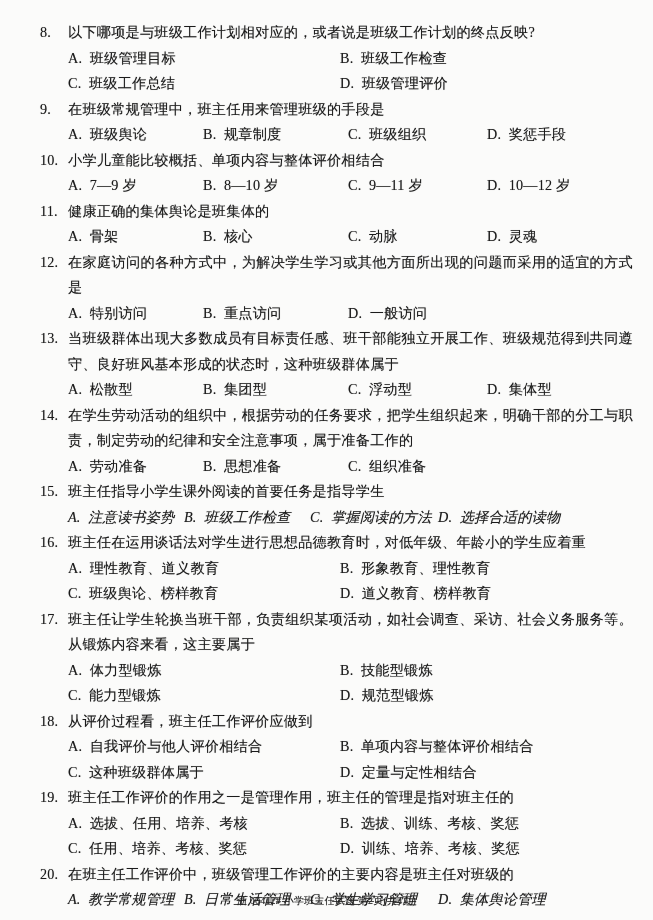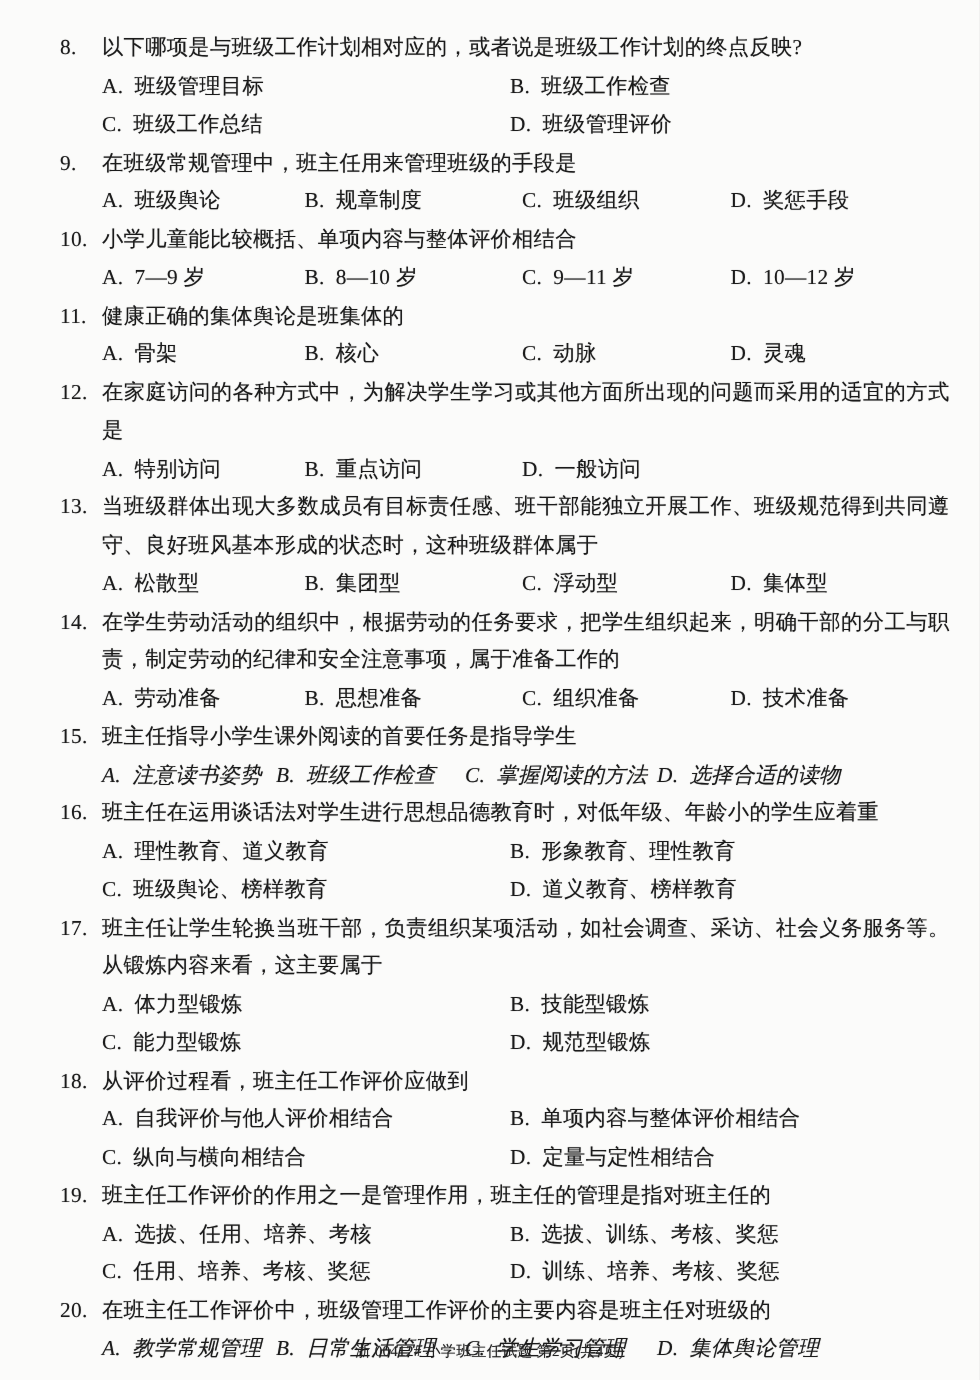--- a/index.html
+++ b/index.html
@@ -149,21 +149,20 @@
 
   <div class="q">
     <div class="stem">
       <span class="num">14.</span>
       <span class="stext">在学生劳动活动的组织中，根据劳动的任务要求，把学生组织起来，明确干部的分工与职责，制定劳动的纪律和安全注意事项，属于准备工作的</span>
     </div>
     <div class="opts grid4">
       <span class="opt">A.  劳动准备</span>
       <span class="opt">B.  思想准备</span>
       <span class="opt">C.  组织准备</span>
-      <span class="opt">D.  技术准备</span>
     </div>
   </div>
 
   <div class="q">
     <div class="stem">
       <span class="num">15.</span>
       <span class="stext">班主任指导小学生课外阅读的首要任务是指导学生</span>
     </div>
     <div class="opts tight">
       <span class="opt">A.  注意读书姿势</span>
@@ -200,21 +199,21 @@
   </div>
 
   <div class="q">
     <div class="stem">
       <span class="num">18.</span>
       <span class="stext">从评价过程看，班主任工作评价应做到</span>
     </div>
     <div class="opts grid2">
       <span class="opt">A.  自我评价与他人评价相结合</span>
       <span class="opt">B.  单项内容与整体评价相结合</span>
-      <span class="opt">C.  纵向与横向相结合</span>
+      <span class="opt">C.  这种班级群体属于</span>
       <span class="opt">D.  定量与定性相结合</span>
     </div>
   </div>
 
   <div class="q">
     <div class="stem">
       <span class="num">19.</span>
       <span class="stext">班主任工作评价的作用之一是管理作用，班主任的管理是指对班主任的</span>
     </div>
     <div class="opts grid2">

